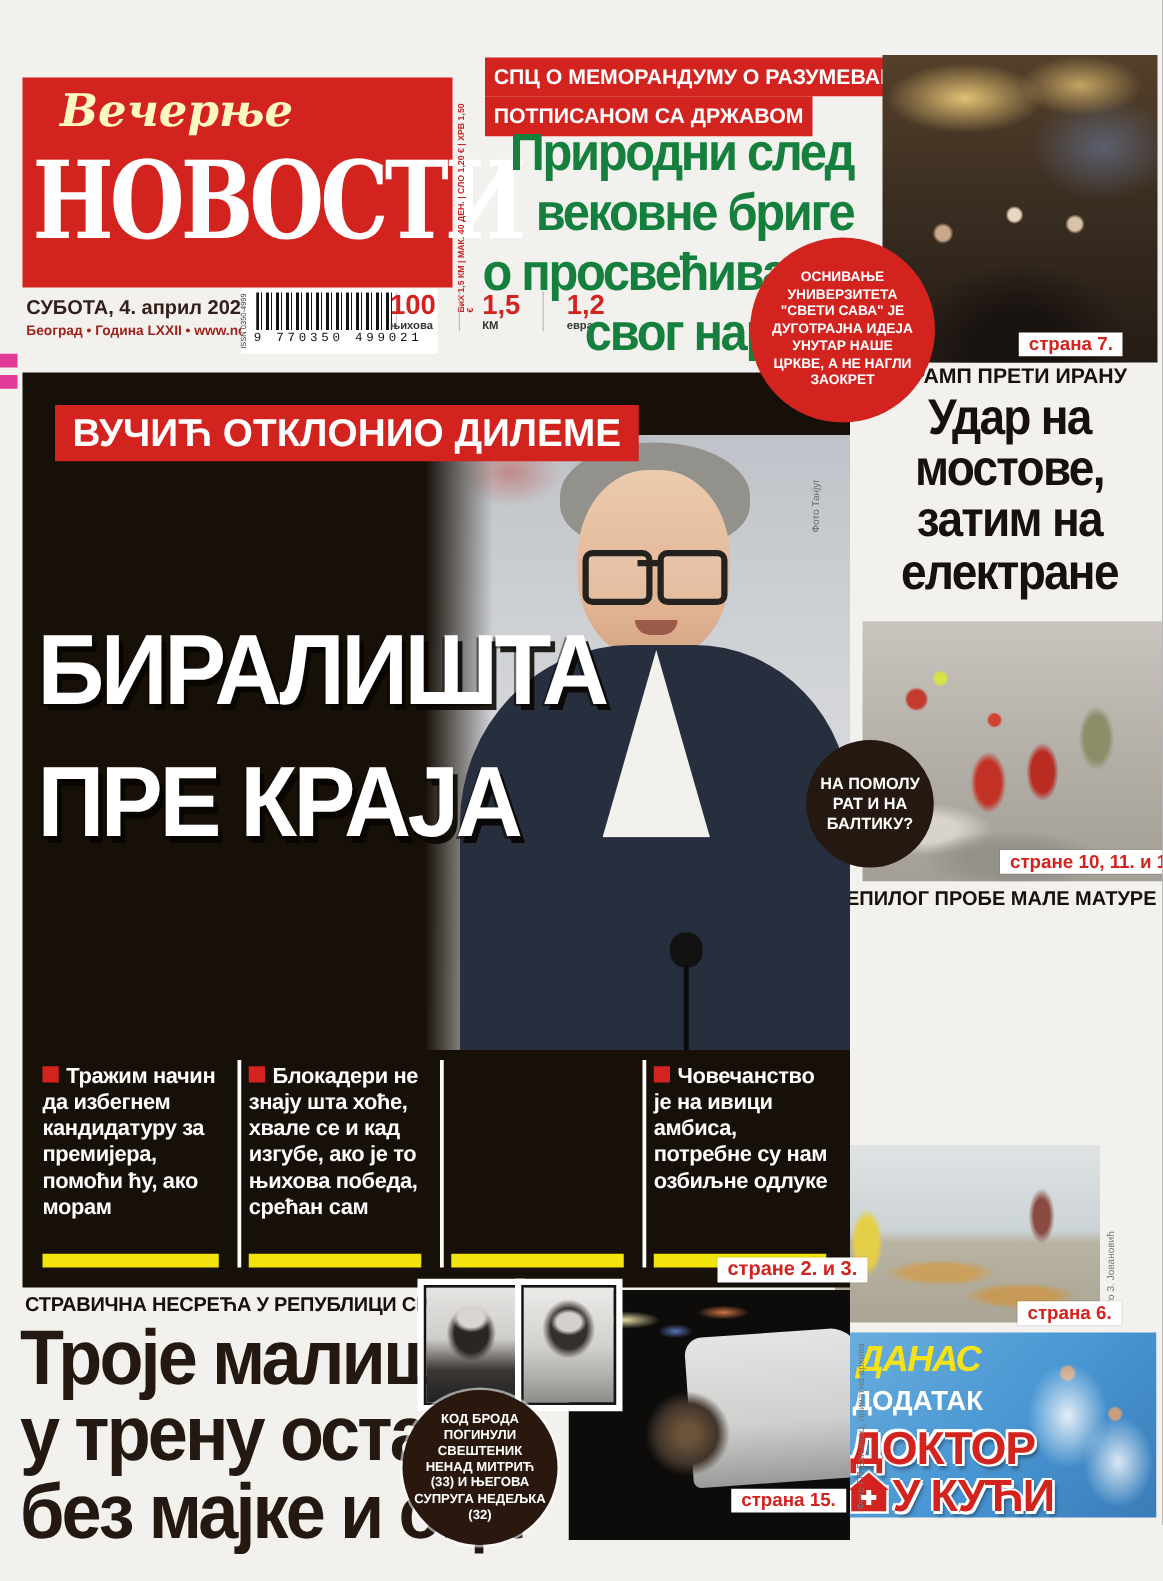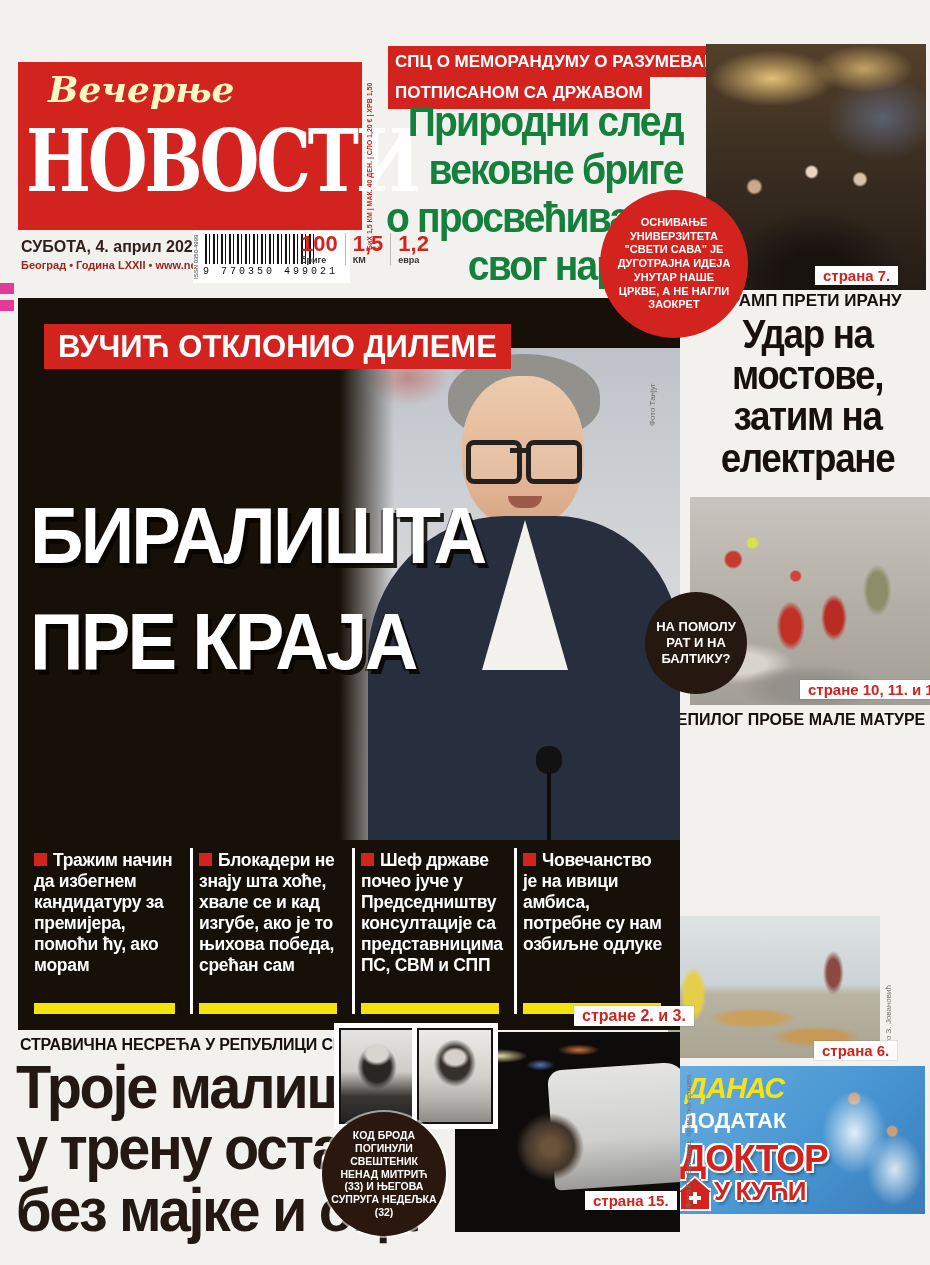--- a/index.html
+++ b/index.html
@@ -20,21 +20,21 @@
   .side-prices{left:366px;top:82px;height:168px;font-size:7px;color:#c42520;font-weight:bold;}
   .dateline{left:21px;top:238px;font-size:16px;font-weight:bold;color:#33201c;}
   .infoline{left:21px;top:259px;font-size:11px;font-weight:bold;color:#9d241c;}
   .barcode-wrap{left:193px;top:231px;width:157px;height:52px;background:#fff;}
   .issn{position:absolute;left:0;top:2px;height:46px;font-size:6px;color:#333;}
   .bars{position:absolute;left:12px;top:3px;width:112px;height:30px;
         background:repeating-linear-gradient(90deg,#141414 0 2px,#fff 2px 4px,#141414 4px 5px,#fff 5px 8px);}
   .bcnum{position:absolute;left:10px;top:35px;font-size:10px;letter-spacing:3px;color:#111;
          font-family:"Liberation Mono",monospace;}
   .pricecols{left:294px;top:233px;display:flex;}
-  .pricecol{padding:0 7px;border-left:1px solid #bbb;text-align:left;}
+  .pricecol{padding:0 18px;border-left:1px solid #bbb;text-align:left;}
   .pricecol:first-child{border-left:none;}
   .pv{font-size:22px;font-weight:bold;color:#d2231f;line-height:1;}
   .pu{font-size:9px;font-weight:bold;color:#333;}
 
   
   .kicker-red{background:#d2231f;color:#fff;font-weight:bold;font-size:17px;
               padding:3px 7px 2px;display:inline-block;white-space:nowrap;}
   .kicker-blk{font-weight:bold;color:#17100c;white-space:nowrap;}
   .badge{background:#fff;color:#d2231f;font-weight:bold;font-size:15px;padding:1px 8px;
          white-space:nowrap;box-shadow:0 0 0 1px rgba(0,0,0,.06);}
@@ -98,21 +98,21 @@
            radial-gradient(ellipse 46px 60px at 72% 45%,rgba(255,255,255,.85),rgba(255,255,255,0) 70%),
            radial-gradient(ellipse 40px 52px at 88% 70%,rgba(255,255,255,.8),rgba(255,255,255,0) 70%),
            radial-gradient(circle 10px at 72% 22%,#caa184 50%,rgba(202,161,132,0) 70%),
            radial-gradient(circle 9px at 87% 44%,#c79d80 50%,rgba(199,157,128,0) 70%),
            linear-gradient(135deg,#6aaede 0%,#4795d2 55%,#3a7cb8 100%);}
   .promo-danas{position:absolute;left:14px;top:6px;color:#f5e31a;font-weight:bold;
                font-style:italic;font-size:29px;letter-spacing:-1px;}
   .promo-dod{position:absolute;left:10px;top:42px;color:#fff;font-weight:bold;font-size:22px;}
   .promo-t1{position:absolute;left:8px;top:72px;color:#d2231f;font-weight:bold;font-size:37px;
             letter-spacing:-1px;text-shadow:-2px 0 #fff,2px 0 #fff,0 -2px #fff,0 2px #fff,2px 2px #fff,-2px -2px #fff,3px 4px 3px rgba(0,0,0,.35);}
-  .promo-t2{position:absolute;left:42px;top:110px;color:#d2231f;font-weight:bold;font-size:26px;
+  .promo-t2{position:absolute;left:42px;top:110px;color:#d2231f;font-weight:bold;font-size:36px;
             letter-spacing:-1px;text-shadow:-2px 0 #fff,2px 0 #fff,0 -2px #fff,0 2px #fff,2px 2px #fff,-2px -2px #fff,3px 4px 3px rgba(0,0,0,.35);}
   .house{position:absolute;left:8px;top:114px;width:30px;height:30px;}
   .house:before{content:"";position:absolute;left:1px;top:10px;width:28px;height:19px;background:#d2231f;
                 box-shadow:0 0 0 2px #fff;}
   .house:after{content:"";position:absolute;left:-1px;top:-2px;width:0;height:0;
                border-left:16px solid transparent;border-right:16px solid transparent;
                border-bottom:14px solid #d2231f;filter:drop-shadow(0 -2px 0 #fff);}
   .house .plus{position:absolute;left:9px;top:12px;width:12px;height:12px;z-index:2;}
   .house .plus:before{content:"";position:absolute;left:4px;top:0;width:4px;height:12px;background:#fff;}
   .house .plus:after{content:"";position:absolute;left:0;top:4px;width:12px;height:4px;background:#fff;}
@@ -201,21 +201,21 @@
 
   <div class="abs barcode-wrap">
     <div class="vert issn">ISSN 0350-4999</div>
     <div class="bars"></div>
     <div class="bcnum">9 770350 499021</div>
   </div>
 
   <div class="abs pricecols">
     <div class="pricecol">
       <div class="pv">100</div>
-      <div class="pu">бриге</div>
+      <div class="pu">њихова</div>
     </div>
     <div class="pricecol">
       <div class="pv">1,5</div>
       <div class="pu">КМ</div>
     </div>
     <div class="pricecol">
       <div class="pv">1,2</div>
       <div class="pu">евра</div>
     </div>
   </div>
@@ -289,21 +289,20 @@
     <div class="bullets">
       <div class="bcol">
         <div class="btxt"><span class="bsq"></span><span>Тражим начин да избегнем кандидатуру за премијера, помоћи ћу, ако морам</span></div>
         <div class="ybar"></div>
       </div>
       <div class="bcol">
         <div class="btxt"><span class="bsq"></span><span>Блокадери не знају шта хоће, хвале се и кад изгубе, ако је то њихова победа, срећан сам</span></div>
         <div class="ybar"></div>
       </div>
       <div class="bcol">
-        <div class="btxt"><span class="bsq"></span><span>Шеф државе почео јуче у Председништву консултације са представницима ПС, СВМ и СПП</span></div>
         <div class="ybar"></div>
       </div>
       <div class="bcol">
         <div class="btxt"><span class="bsq"></span><span>Човечанство је на ивици амбиса, потребне су нам озбиљне одлуке</span></div>
         <div class="ybar"></div>
       </div>
     </div>
     <div class="badge m-badge">стране 2. и 3.</div>
   </div>
 

